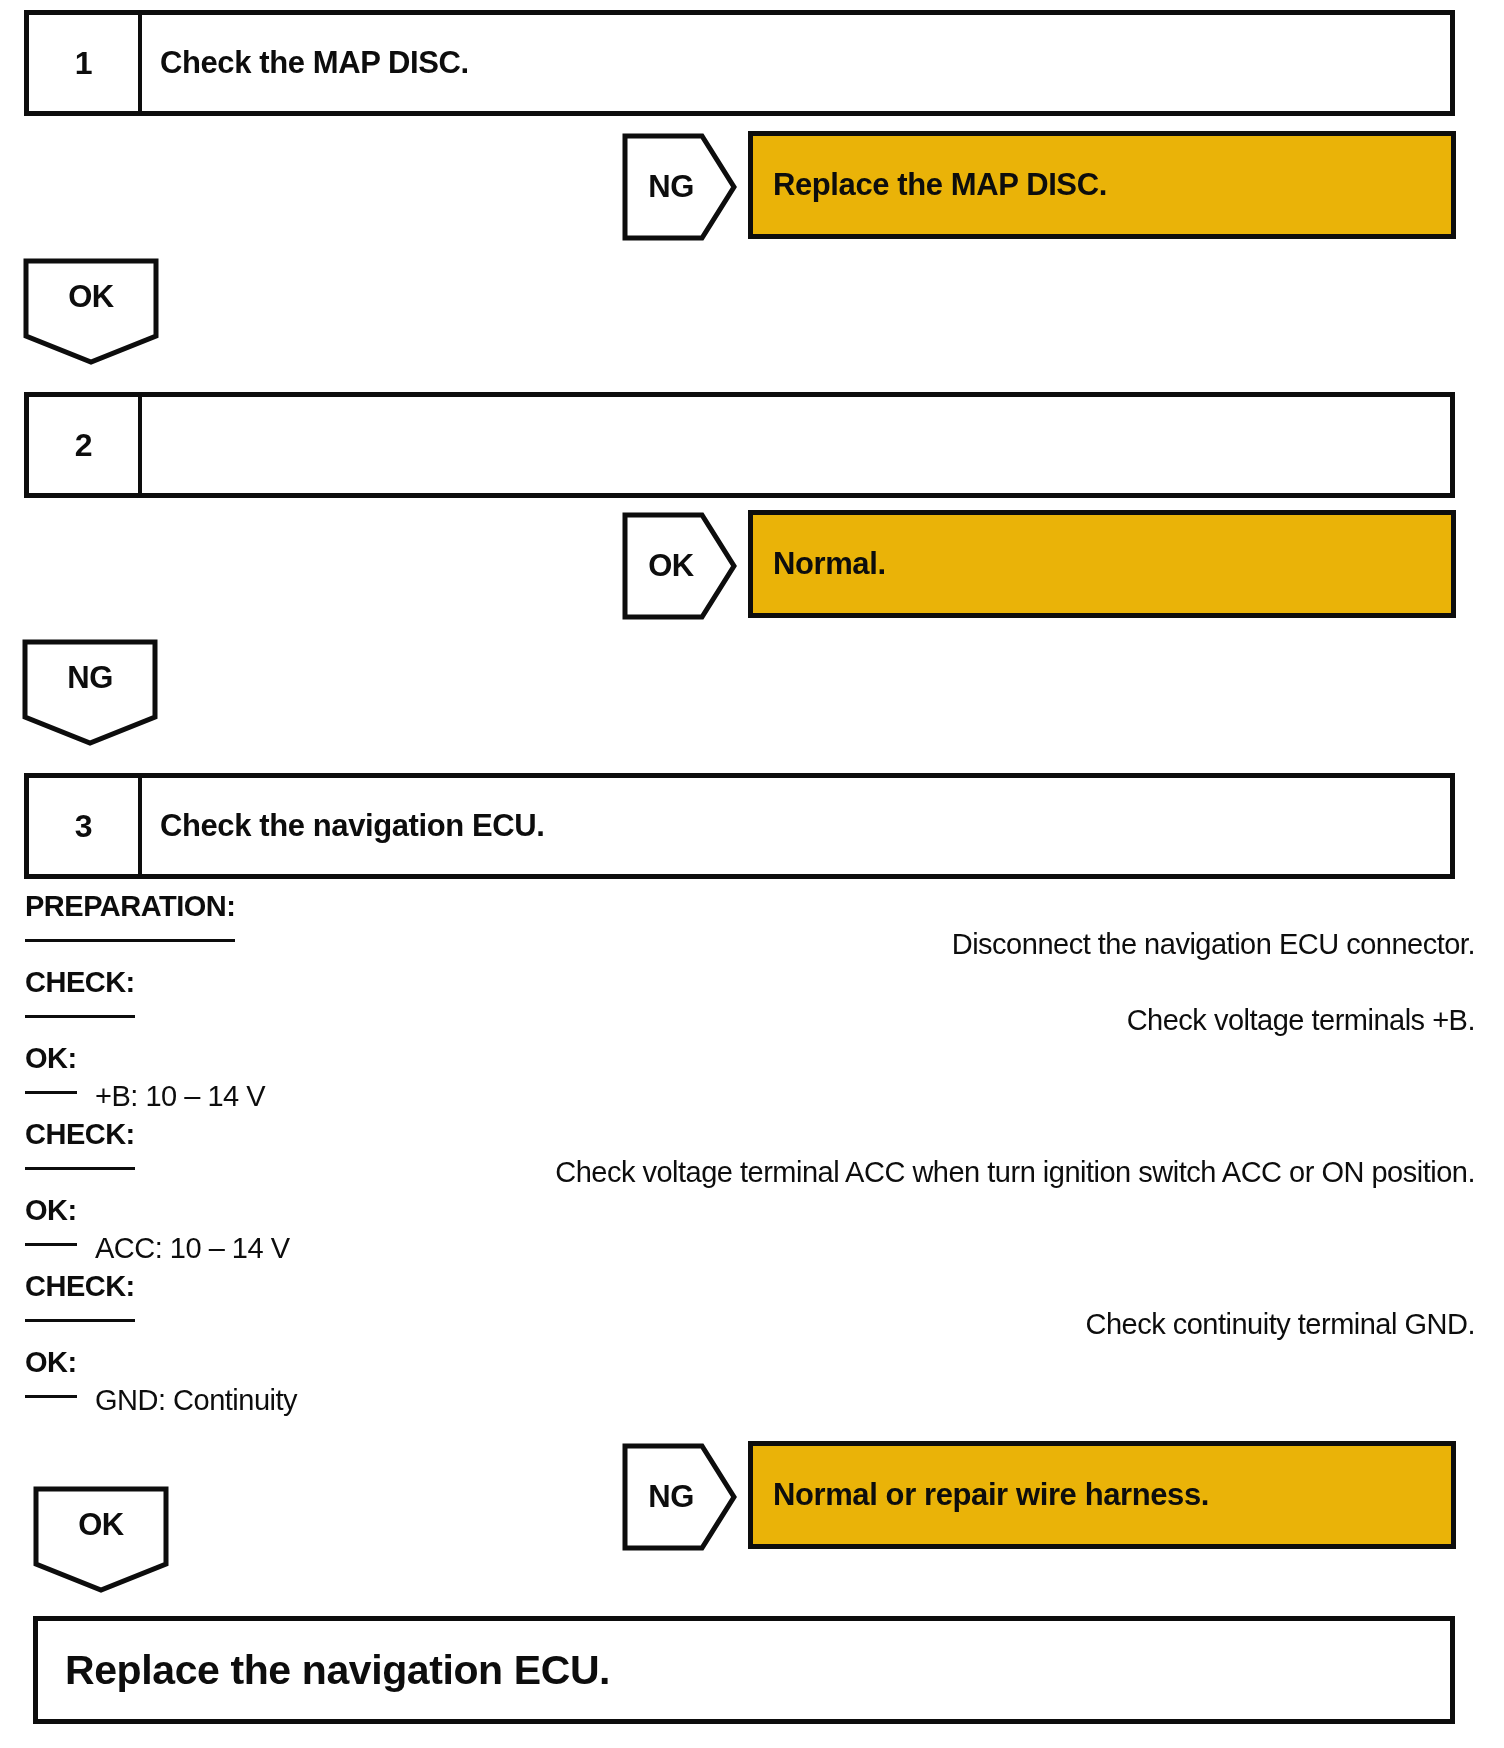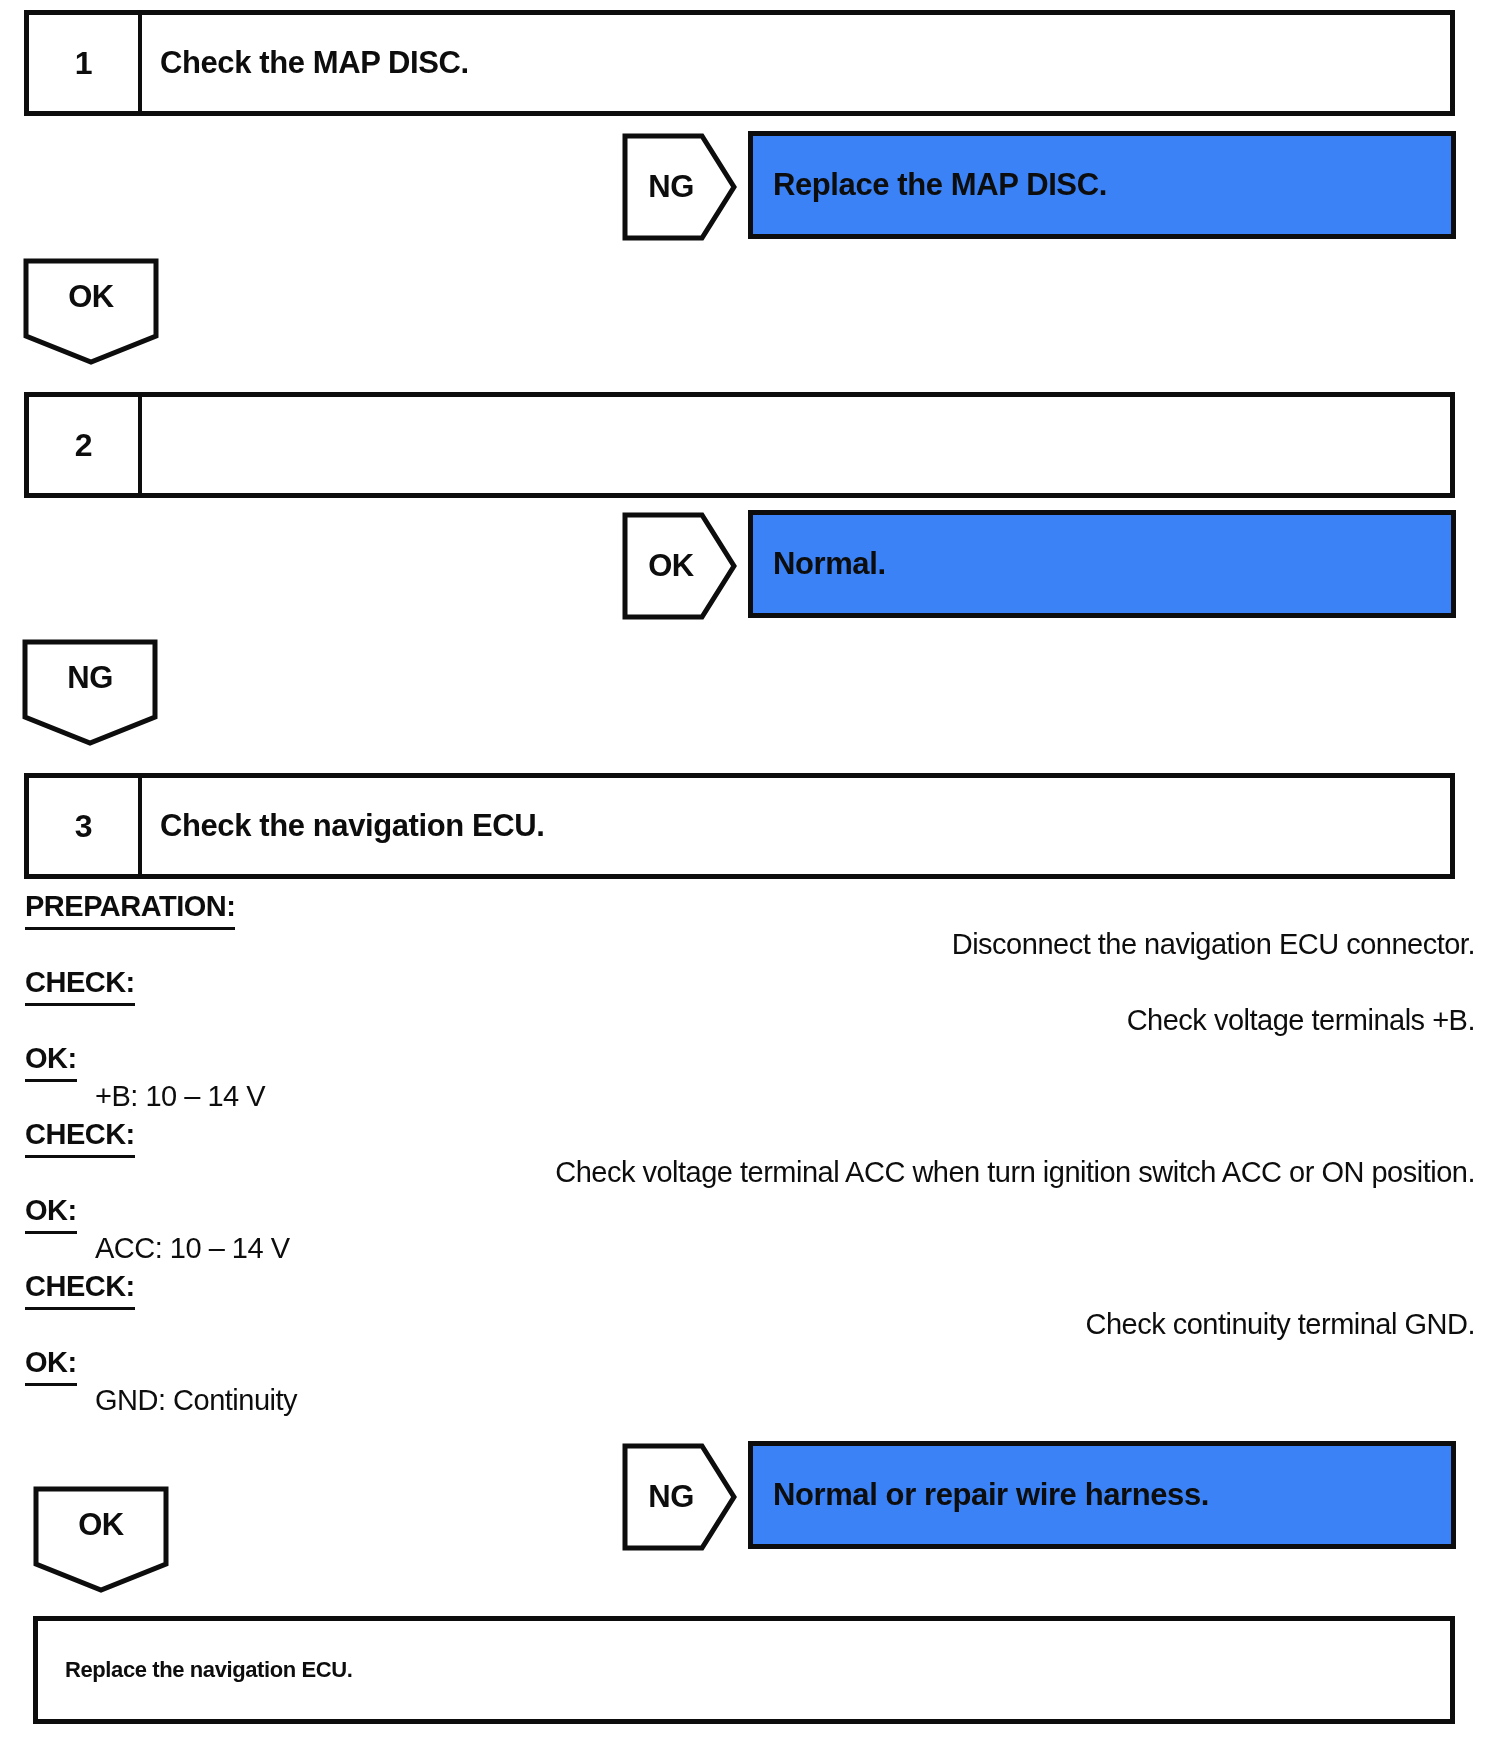--- a/index.html
+++ b/index.html
@@ -29,47 +29,47 @@
   
   .pent-right{position:absolute;left:622px;width:116px;height:108px;}
   .pent-right svg{position:absolute;left:0;top:0;width:100%;height:100%;overflow:visible;}
   .pent-right .pent-label{
     position:absolute;left:0;top:0;width:98px;height:100%;
     display:flex;align-items:center;justify-content:center;
     font-weight:bold;font-size:31px;letter-spacing:-0.5px;
   }
   .result-box{
     position:absolute;left:748px;width:708px;height:108px;
-    border:5px solid #0d0d0d;background:#3b82f6;box-sizing:border-box;
+    border:5px solid #0d0d0d;background:#eab308;box-sizing:border-box;
     display:flex;align-items:center;padding-left:20px;
     font-weight:bold;font-size:31px;letter-spacing:-0.4px;white-space:nowrap;
   }
   
   .pent-down{position:absolute;width:136px;height:107px;}
   .pent-down svg{position:absolute;left:0;top:0;width:100%;height:100%;overflow:visible;}
   .pent-down .pent-label{
     position:absolute;left:0;top:0;width:100%;height:78px;
     display:flex;align-items:center;justify-content:center;
     font-weight:bold;font-size:31px;letter-spacing:-0.5px;
   }
   
   .procedure{position:absolute;left:25px;top:887px;width:1450px;}
   .pl{height:38px;line-height:38px;font-size:29px;letter-spacing:-0.5px;white-space:nowrap;}
   .pl-label span{
     font-weight:bold;display:inline-block;line-height:30px;
-    border-bottom:3px solid #0d0d0d;padding-bottom:6px;
+    border-bottom:3px solid #0d0d0d;padding-bottom:18px;
   }
   .pl-body{font-weight:normal;text-align:right;}
   .pl-value{font-weight:normal;padding-left:70px;}
   
   .final-box{
     position:absolute;left:33px;top:1616px;width:1422px;height:108px;
     border:5px solid #0d0d0d;background:#fff;box-sizing:border-box;
     display:flex;align-items:center;padding-left:27px;
-    font-weight:bold;font-size:22px;letter-spacing:-0.4px;white-space:nowrap;
+    font-weight:bold;font-size:41px;letter-spacing:-0.4px;white-space:nowrap;
   }
 </style>
 </head>
 <body>
 
 <div class="page">
 
   <div class="step-box" style="top:10px;">
     <div class="step-num">1</div>
     <div class="step-title">Check the MAP DISC.</div>

